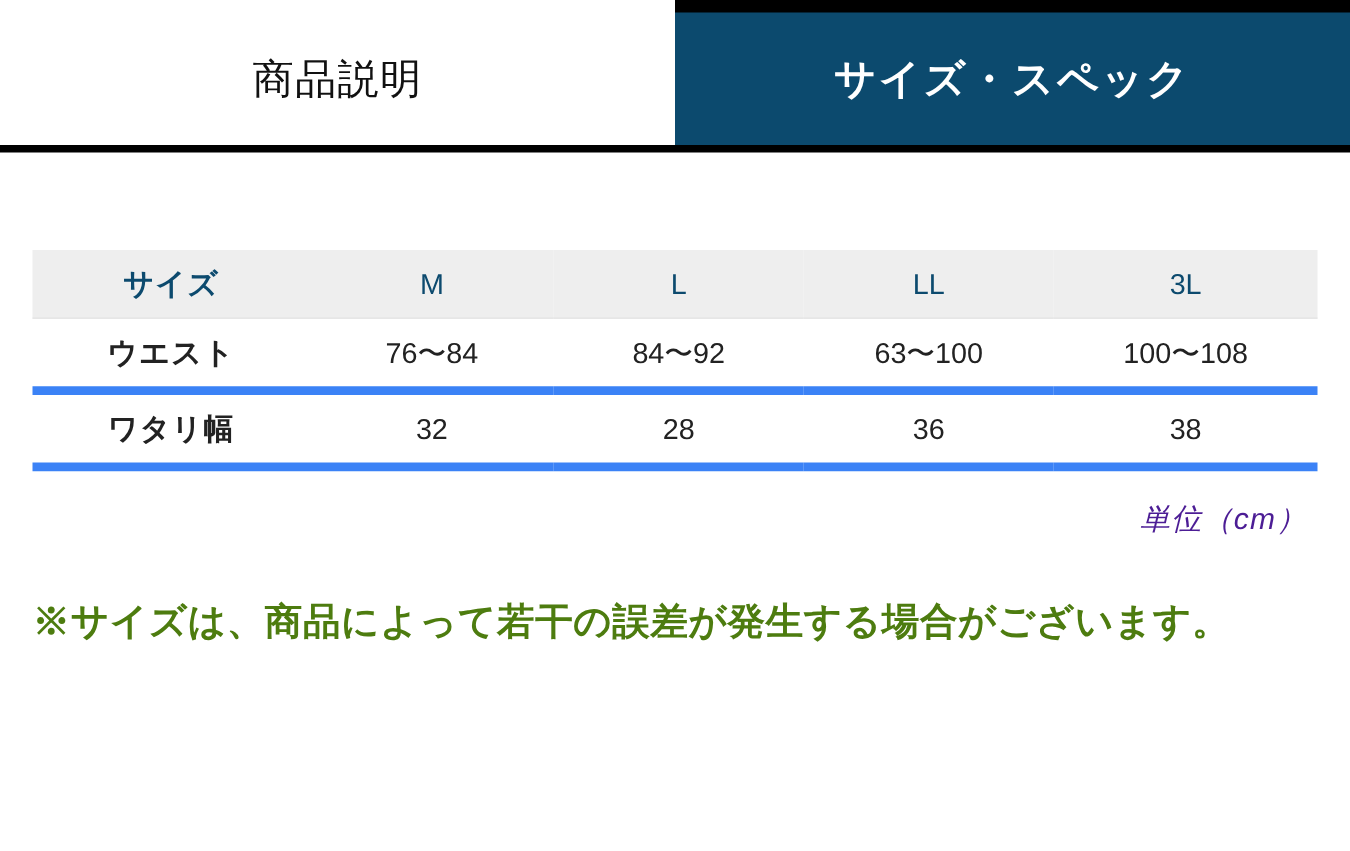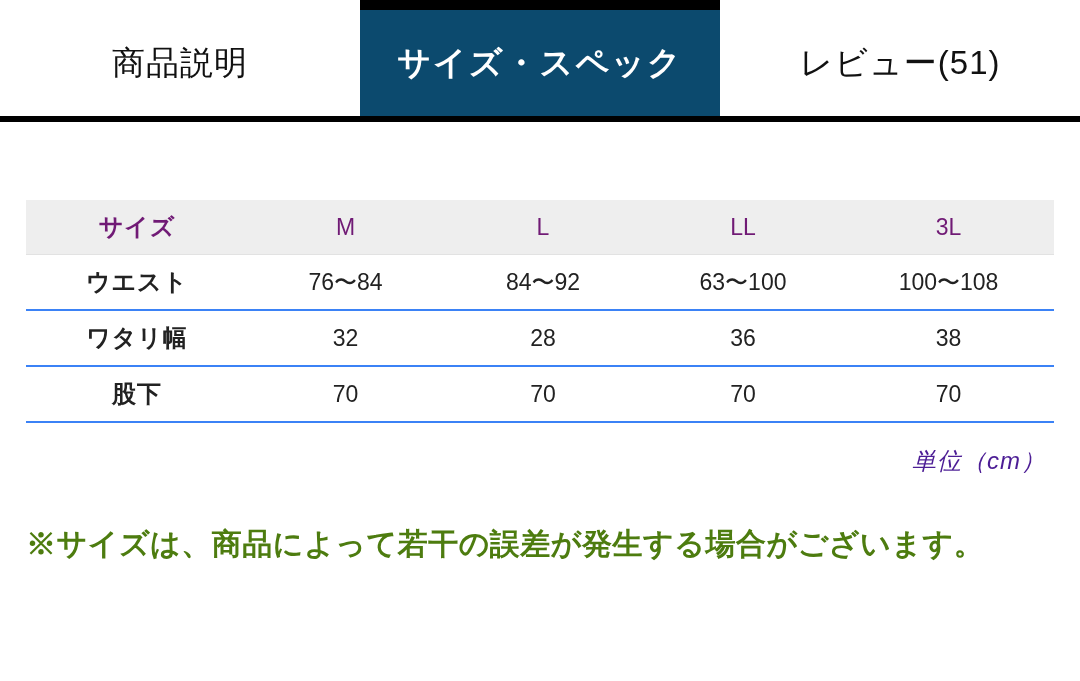--- a/index.html
+++ b/index.html
@@ -64,34 +64,34 @@
 
   
   table.spec {
     width: 1028px;
     border-collapse: collapse;
     table-layout: fixed;
     margin: 0;
   }
   table.spec th,
   table.spec td {
-    border-bottom: 2px solid #3b82f6;
+    border-bottom: 7px solid #3b82f6;
     height: 54px;
     padding: 0;
     text-align: center;
     vertical-align: middle;
     font-weight: normal;
     font-size: 23px;
     color: #222222;
   }
   table.spec thead th {
     background: #eeeeee;
     border-bottom: 1px solid #e2e2e2;
     font-size: 23px;
-    color: #701a75;
+    color: #0c4a6e;
   }
   table.spec thead th.rowhead,
   table.spec tbody th.rowhead {
     font-weight: bold;
     font-size: 24px;
     letter-spacing: 1px;
   }
   table.spec col.c0 { width: 222px; }
   table.spec col.c1 { width: 195px; }
   table.spec col.c2 { width: 200px; }
@@ -123,23 +123,20 @@
 
 <div class="page">
 
   <div class="tabbar">
     <div class="tab">
       <span>商品説明</span>
     </div>
     <div class="tab active">
       <span>サイズ・スペック</span>
     </div>
-    <div class="tab">
-      <span>レビュー(51)</span>
-    </div>
   </div>
 
   <div class="content">
 
     <div class="spec-gap"></div>
 
     <table class="spec">
       <colgroup>
         <col class="c0">
           <col class="c1">
@@ -164,27 +161,20 @@
           <td>63〜100</td>
           <td>100〜108</td>
         </tr>
         <tr>
           <th class="rowhead">ワタリ幅</th>
           <td>32</td>
           <td>28</td>
           <td>36</td>
           <td>38</td>
         </tr>
-        <tr>
-          <th class="rowhead">股下</th>
-          <td>70</td>
-          <td>70</td>
-          <td>70</td>
-          <td>70</td>
-        </tr>
       </tbody>
     </table>
 
     <div class="unit">単位（cm）</div>
 
     <div class="footnote">※サイズは、商品によって若干の誤差が発生する場合がございます。</div>
 
   </div>
 </div>
 

